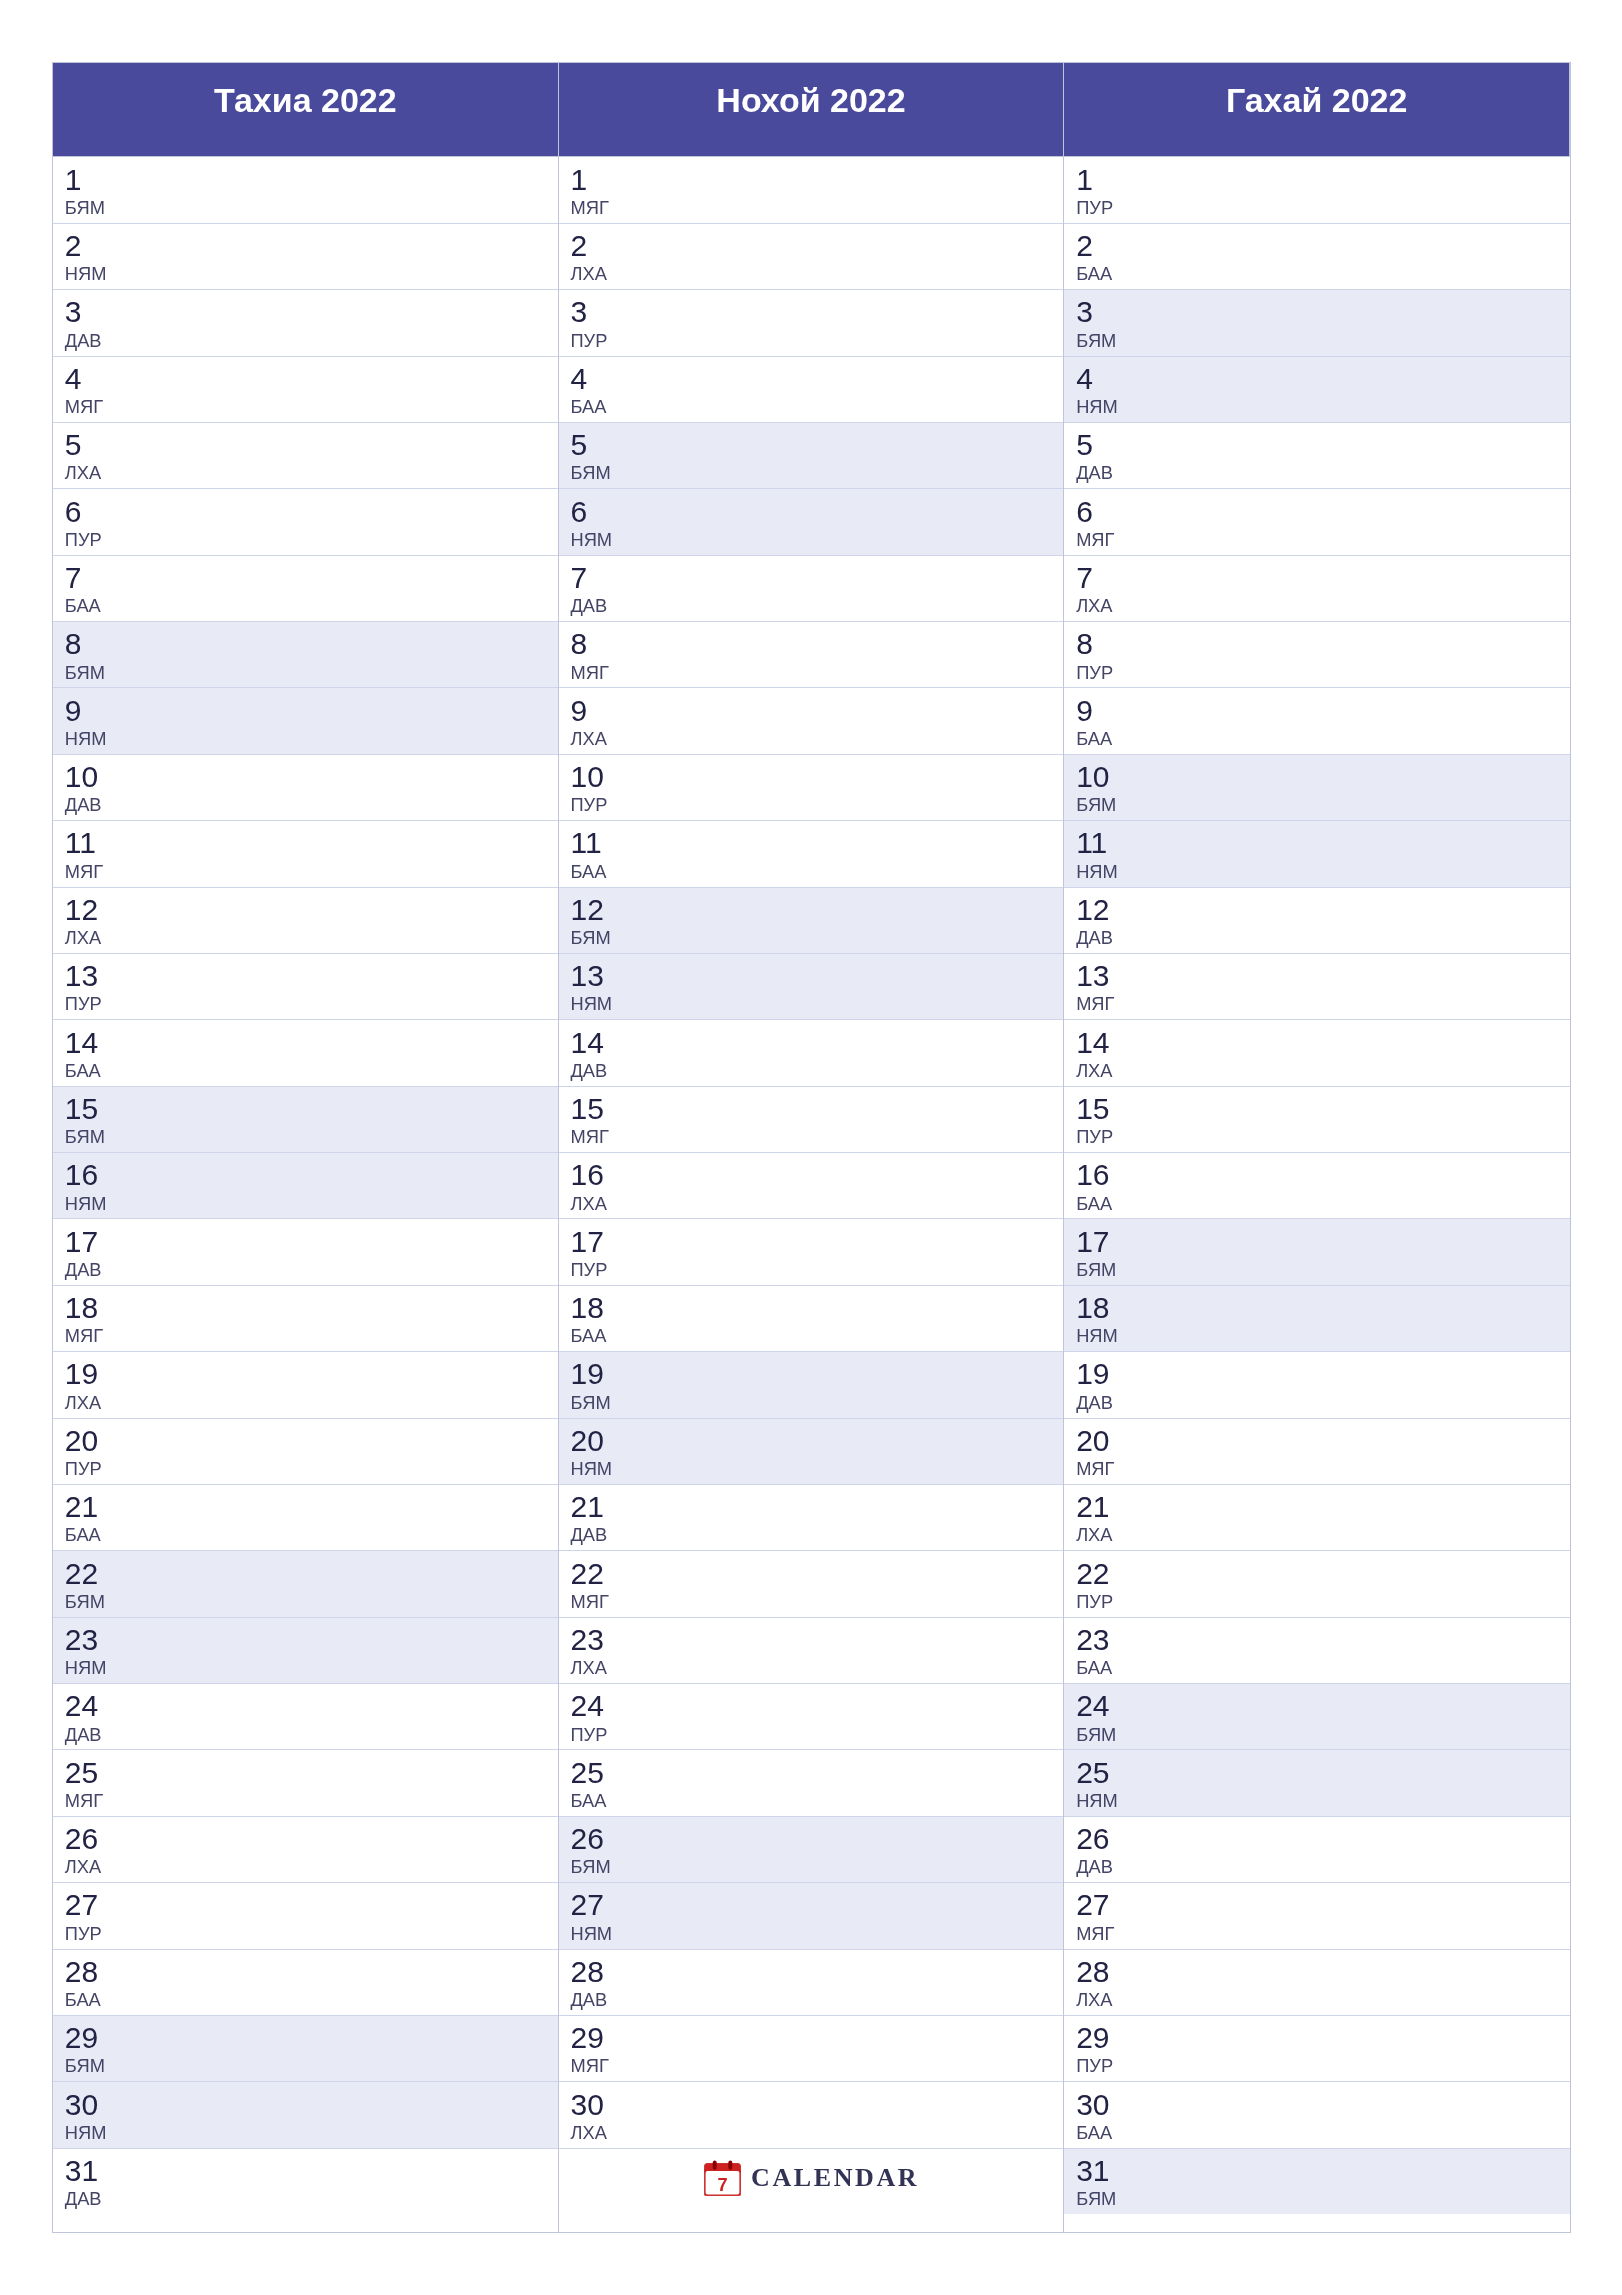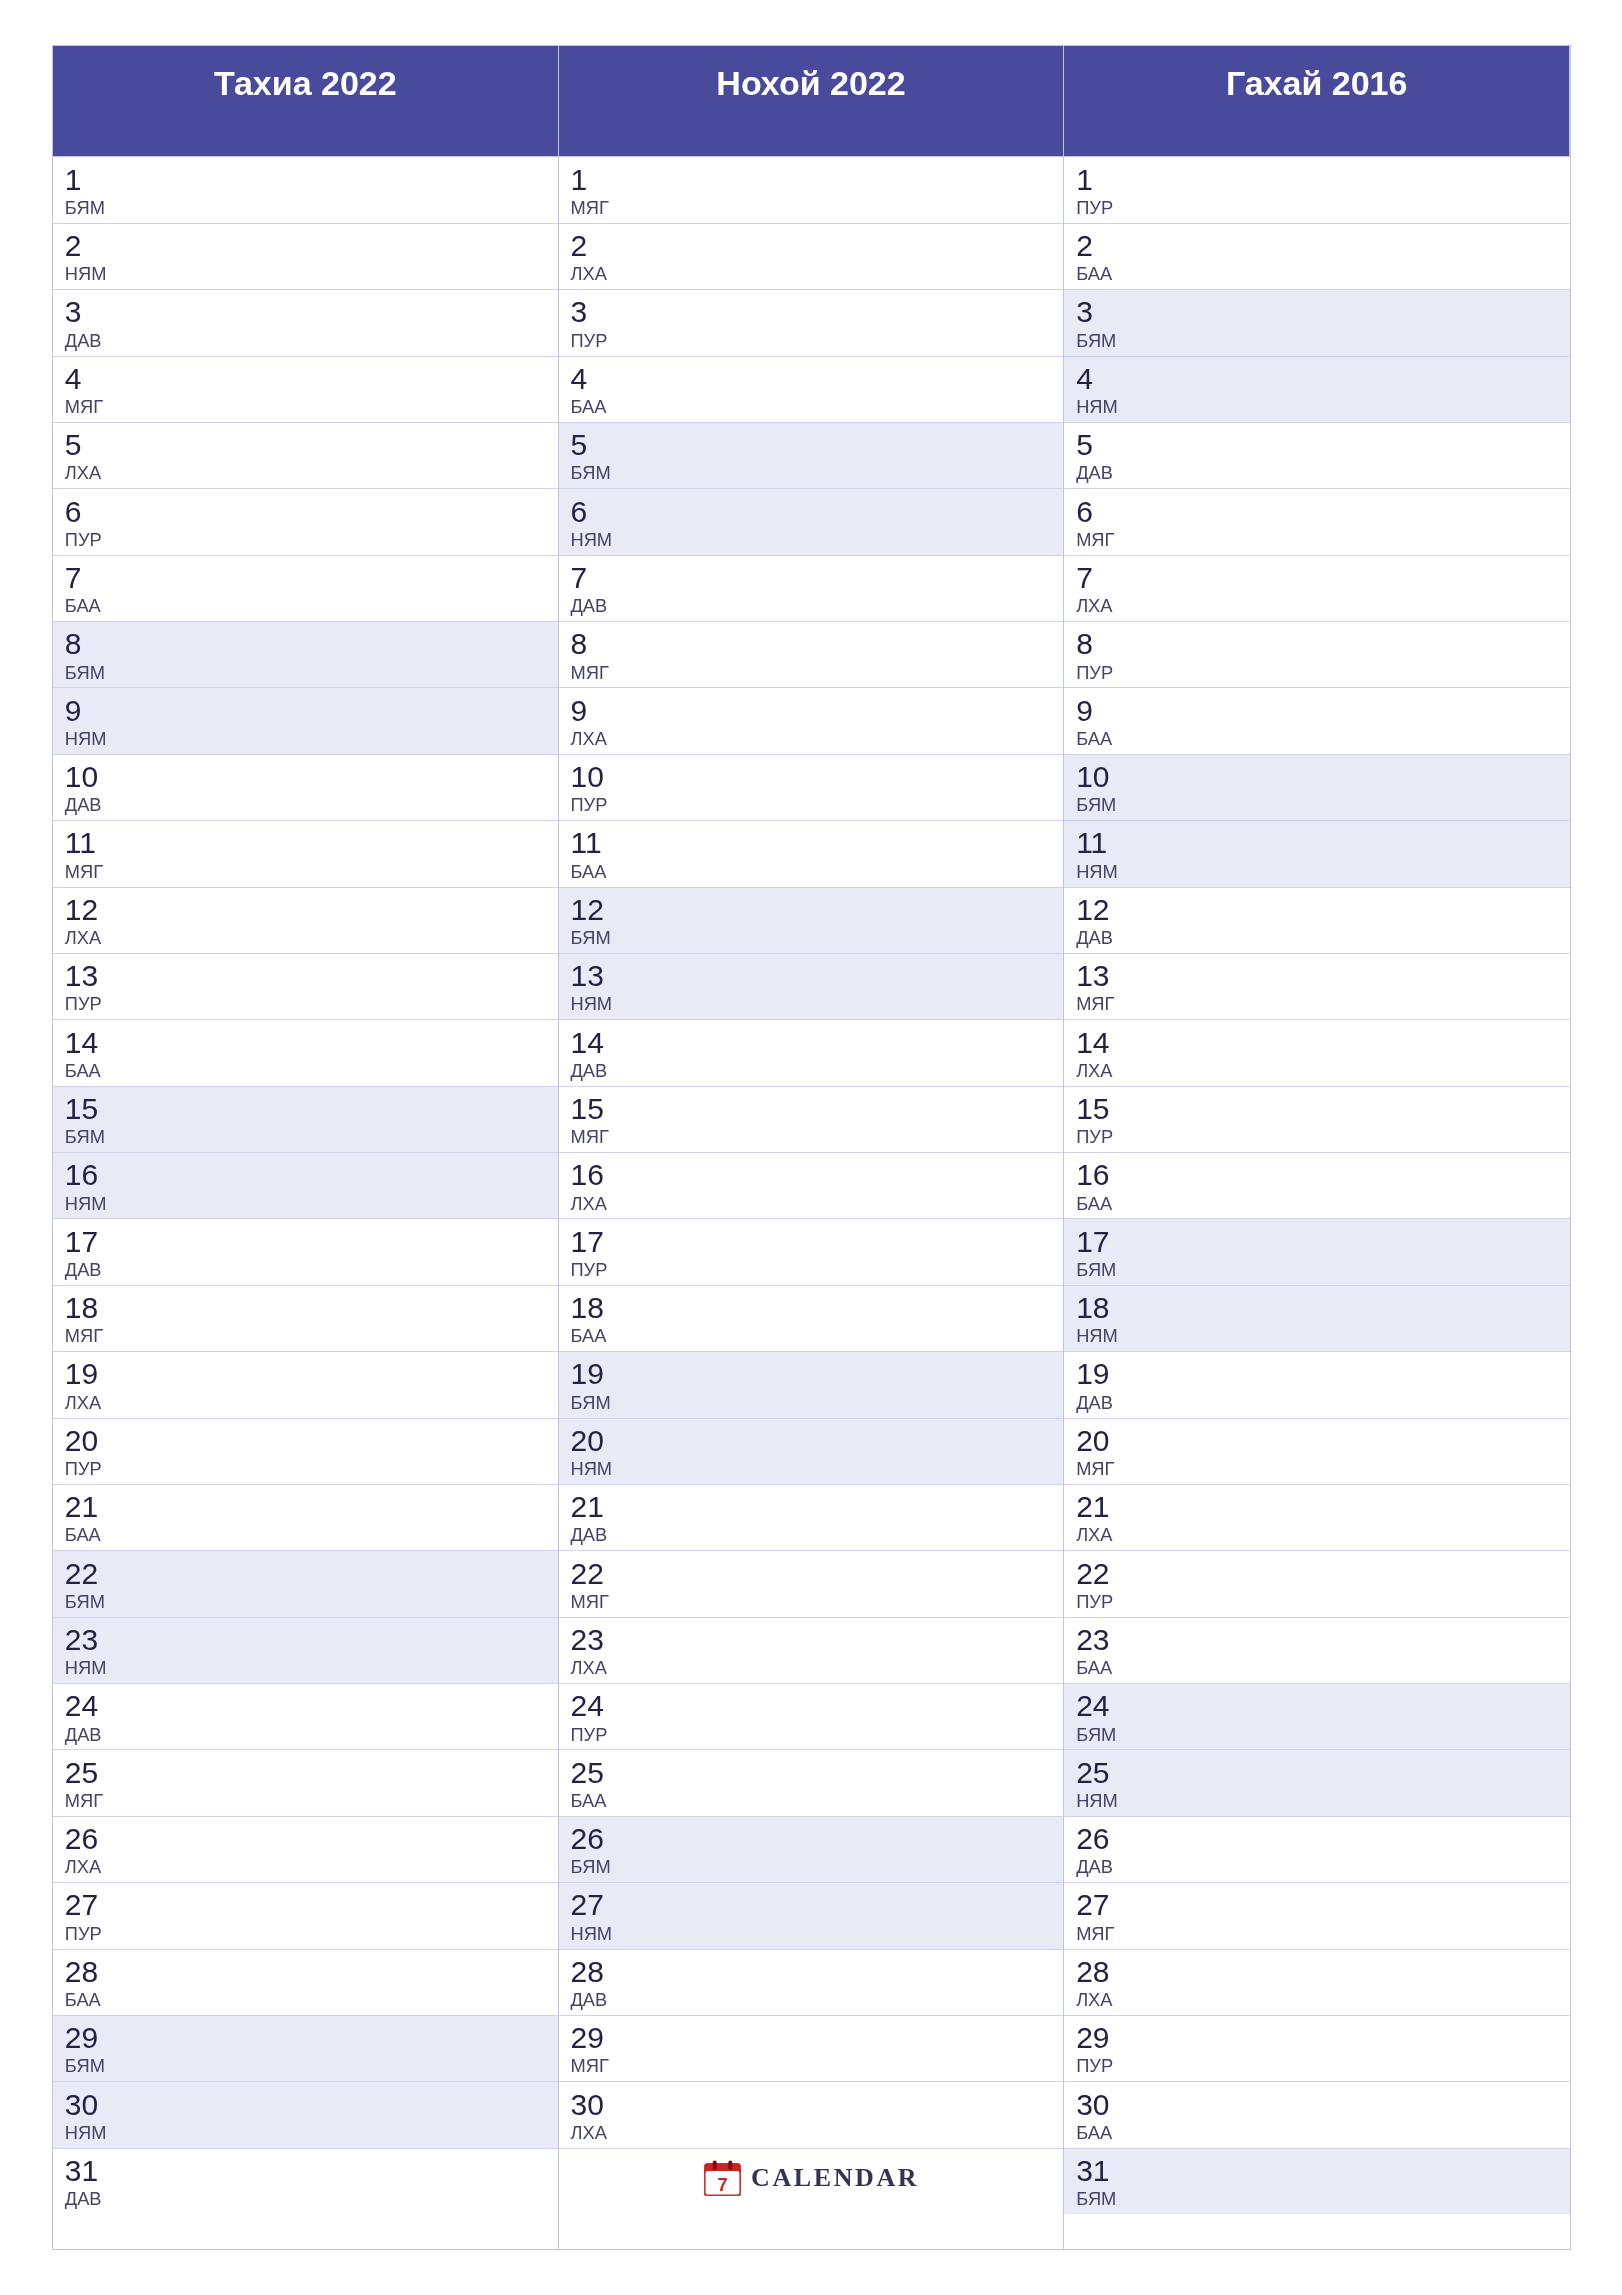--- a/index.html
+++ b/index.html
@@ -7,21 +7,21 @@
       width: 1623px;
       height: 2295px;
       background: #ffffff;
       font-family: Arial, sans-serif;
       overflow: hidden;
     }
 
     .page {
       width: 1623px;
       height: 2295px;
-      padding: 45px 52px;
+      padding: 62px 52px;
       display: flex;
       flex-direction: column;
     }
 
     .calendar-grid {
       display: grid;
       grid-template-columns: 1fr 1fr 1fr;
       border: 1.3px solid #c0c4d8;
       flex: 1;
     }
@@ -106,21 +106,21 @@
     }
   </style>
 </head>
 <body>
 
 <div class="page">
   <div class="calendar-grid">
 
   <div class="col-header">Тахиа 2022</div>
       <div class="col-header">Нохой 2022</div>
-      <div class="col-header">Гахай 2016</div>
+      <div class="col-header">Гахай 2022</div>
       <div class="col-body">
         <div class="day-cell">
           <div class="day-number">1</div>
           <div class="day-label">БЯМ</div>
         </div>
         <div class="day-cell">
           <div class="day-number">2</div>
           <div class="day-label">НЯМ</div>
         </div>
         <div class="day-cell">

